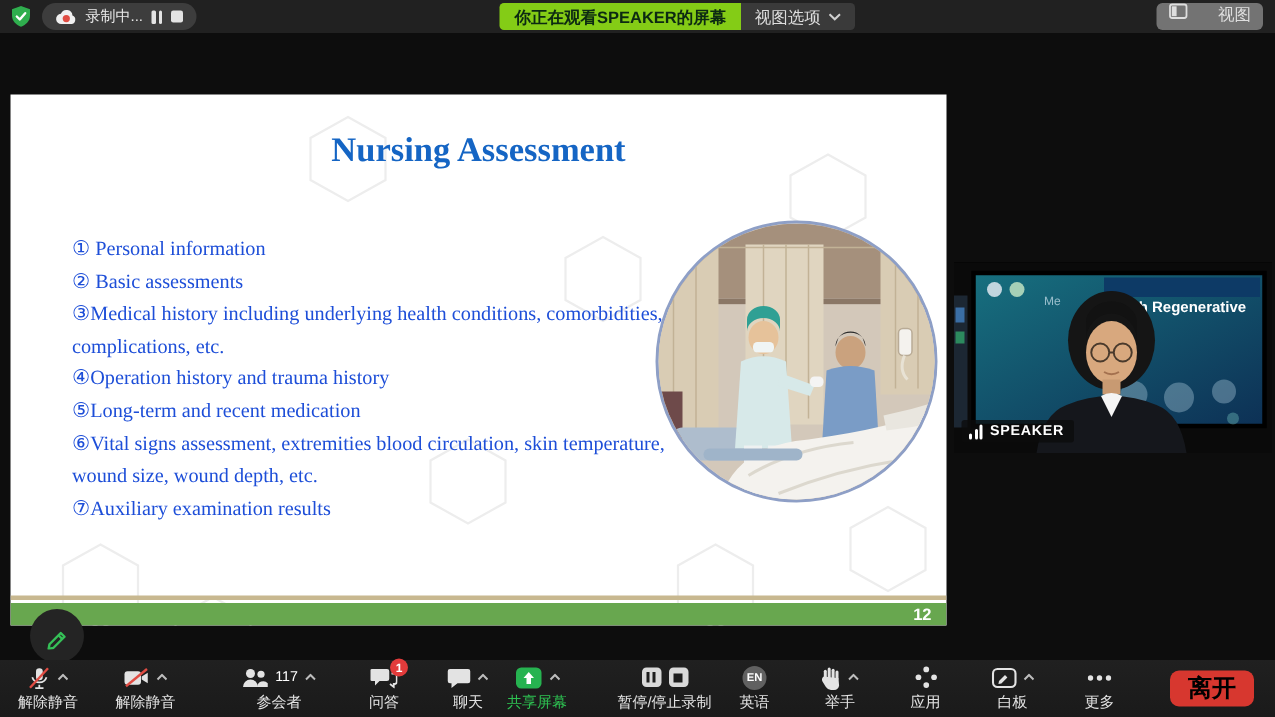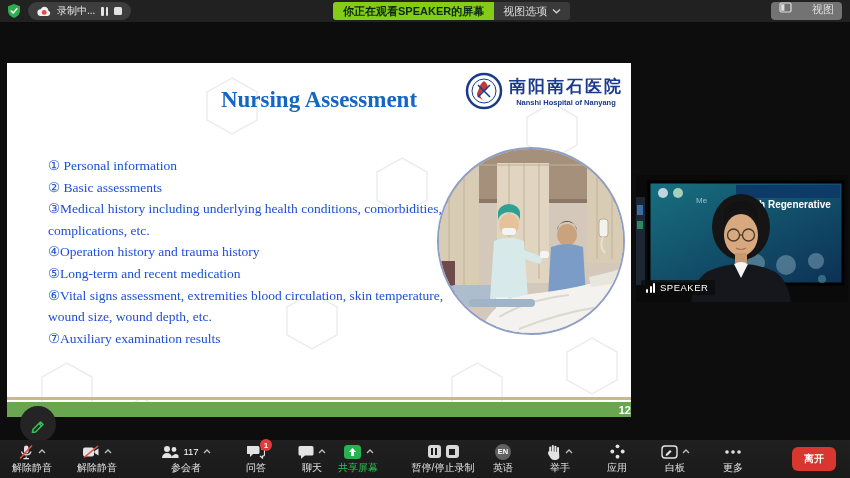--- a/index.html
+++ b/index.html
@@ -40,50 +40,50 @@
   .hosp-names { display:flex; flex-direction:column; align-items:center; }
   .hosp-cn { font-family:"Liberation Serif", serif; font-weight:bold; font-size:17px;
     color:#1a3a8c; letter-spacing:2px; }
   .hosp-en { font-size:7.5px; color:#1a3a8c; font-weight:bold; }
   .slide-list { position:absolute; left:41px; top:92px; width:404px;
     font-family:"Liberation Serif", serif; font-size:13.5px; line-height:21.6px; color:#1d4ed8; }
   .photo-circle { position:absolute; left:430px; top:84px; width:188px; height:188px;
     border-radius:50%; border:2px solid #8e9fc6; overflow:hidden; background:#e8e2d6; }
   .tan-line { position:absolute; left:0; bottom:17px; width:100%; height:3px; background:#c8b890; }
   .green-bar { position:absolute; left:0; bottom:0; width:100%; height:15px; background:#68a74f; }
-  .page-num { position:absolute; right:0; bottom:1px; font-size:11px; font-weight:bold; color:#fff; }
+  .page-num { position:absolute; right:10px; bottom:1px; font-size:11px; font-weight:bold; color:#fff; }
 
   
   .pencil-btn { position:absolute; left:20px; top:406px; width:36px; height:36px;
     border-radius:50%; background:#242424; display:flex; align-items:center; justify-content:center; cursor:pointer; }
 
   
   .video { position:absolute; left:636px; top:175px; width:212px; height:127px; background:#000; overflow:hidden; }
   .video-label { position:absolute; left:5px; bottom:7px; background:rgba(12,12,12,.78);
-    display:flex; align-items:center; gap:5px; padding:2px 7px 2px 5px; border-radius:2px; }
+    display:flex; align-items:center; gap:5px; padding:2px 7px 2px 5px; border-radius:2px;font-weight:bold; }
   .video-label span { color:#fff; font-size:9.5px; letter-spacing:.5px; }
   .audio-bars { display:inline-flex; align-items:flex-end; gap:1.5px; }
   .audio-bars i { display:block; width:2px; background:#fff; border-radius:1px; }
 
   
   .toolbar { position:absolute; left:0; top:440px; width:850px; height:38px;
     background:linear-gradient(#202020,#1a1a1a); }
   .tb-item { position:absolute; top:3px; width:64px; height:32px; display:flex; flex-direction:column;
     align-items:center; justify-content:space-between; cursor:pointer; }
   .tb-ico { height:17px; display:flex; align-items:center; gap:4px; position:relative; }
   .tb-label { font-size:10px; color:#e3e3e3; white-space:nowrap; }
   .tb-label.green { color:#2ec252; }
   .count { font-size:9.5px; color:#fff; }
   .badge { position:absolute; top:-4px; right:-7px; min-width:12px; height:12px; background:#e23b3b;
     border-radius:6px; color:#fff; font-size:8px; font-weight:bold; display:flex;
     align-items:center; justify-content:center; padding:0 2px; }
   .en-circle { width:16px; height:16px; border-radius:50%; background:#616161; color:#fff;
     font-size:7.5px; font-weight:bold; display:flex; align-items:center; justify-content:center; }
   .leave-btn { position:absolute; right:14px; top:7px; height:24px; background:#d7372f;
-    border-radius:6px; color:#ffffff; font-size:10px; font-weight:bold; display:flex;
+    border-radius:6px; color:#000000; font-size:16px; font-weight:bold; display:flex;
     align-items:center; padding:0 12px; cursor:pointer; }
   .recglyphs { display:flex; align-items:center; gap:5px; }
   .pause-sq, .stop-sq { width:13px; height:13px; border-radius:3px; background:#d9d9d9;
     display:flex; align-items:center; justify-content:center; gap:2px; }
   .pause-sq i { display:block; width:2px; height:7px; background:#1d1d1d; }
   .stop-sq b { display:block; width:6px; height:6px; background:#1d1d1d; }
 </style>
 </head>
 <body>
 
@@ -138,32 +138,20 @@
         <polygon points="545,40 570,54 570,82 545,96 520,82 520,54"></polygon>
         <polygon points="585,275 610,289 610,317 585,331 560,317 560,289"></polygon>
         <polygon points="225,15 250,29 250,57 225,71 200,57 200,29"></polygon>
         <polygon points="470,300 495,314 495,342 470,356 445,342 445,314"></polygon>
       </g>
     </svg>
 
 
     <div class="slide-title">Nursing Assessment</div>
 
-    <div class="hospital">
-      <svg width="38" height="38" viewBox="0 0 38 38">
-        <circle cx="19" cy="19" r="17" fill="#fff" stroke="#1a3a8c" stroke-width="2.5"></circle>
-        <circle cx="19" cy="19" r="12" fill="none" stroke="#1a3a8c" stroke-width="1"></circle>
-        <path d="M19 9 c5 4 5 8 0 10 c-5 2 -5 6 0 10 c-5 -4 -9 -4 -6 -10 c3 -6 1 -6 6 -10 z" fill="#c03a3a"></path>
-        <path d="M13 13 l12 12 M25 13 l-12 12" stroke="#1a3a8c" stroke-width="1.5"></path>
-      </svg>
-      <div class="hosp-names">
-        <span class="hosp-cn">南阳南石医院</span>
-        <span class="hosp-en">Nanshi Hospital of Nanyang</span>
-      </div>
-    </div>
 
     <div class="slide-list">
       <div class="li">① Personal information</div>
       <div class="li">② Basic assessments</div>
       <div class="li">③Medical history including underlying health conditions, comorbidities, complications, etc.</div>
       <div class="li">④Operation history and trauma history</div>
       <div class="li">⑤Long-term and recent medication</div>
       <div class="li">⑥Vital signs assessment, extremities blood circulation, skin temperature, wound size, wound depth, etc.</div>
       <div class="li">⑦Auxiliary examination results</div>
     </div>

